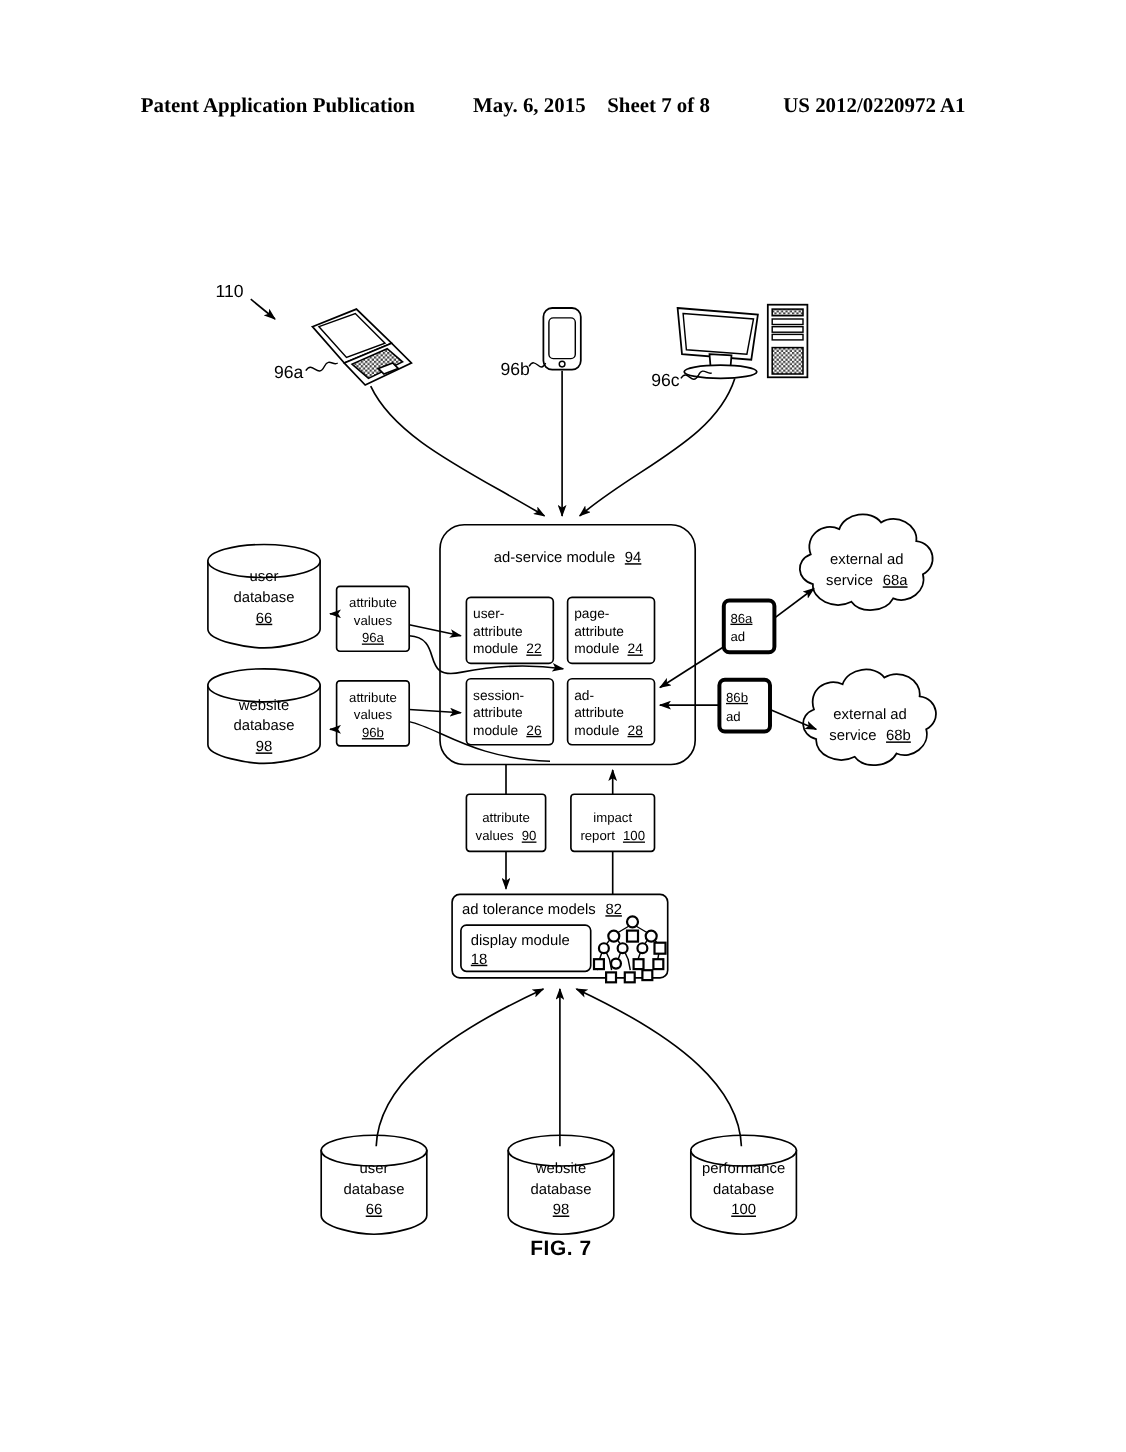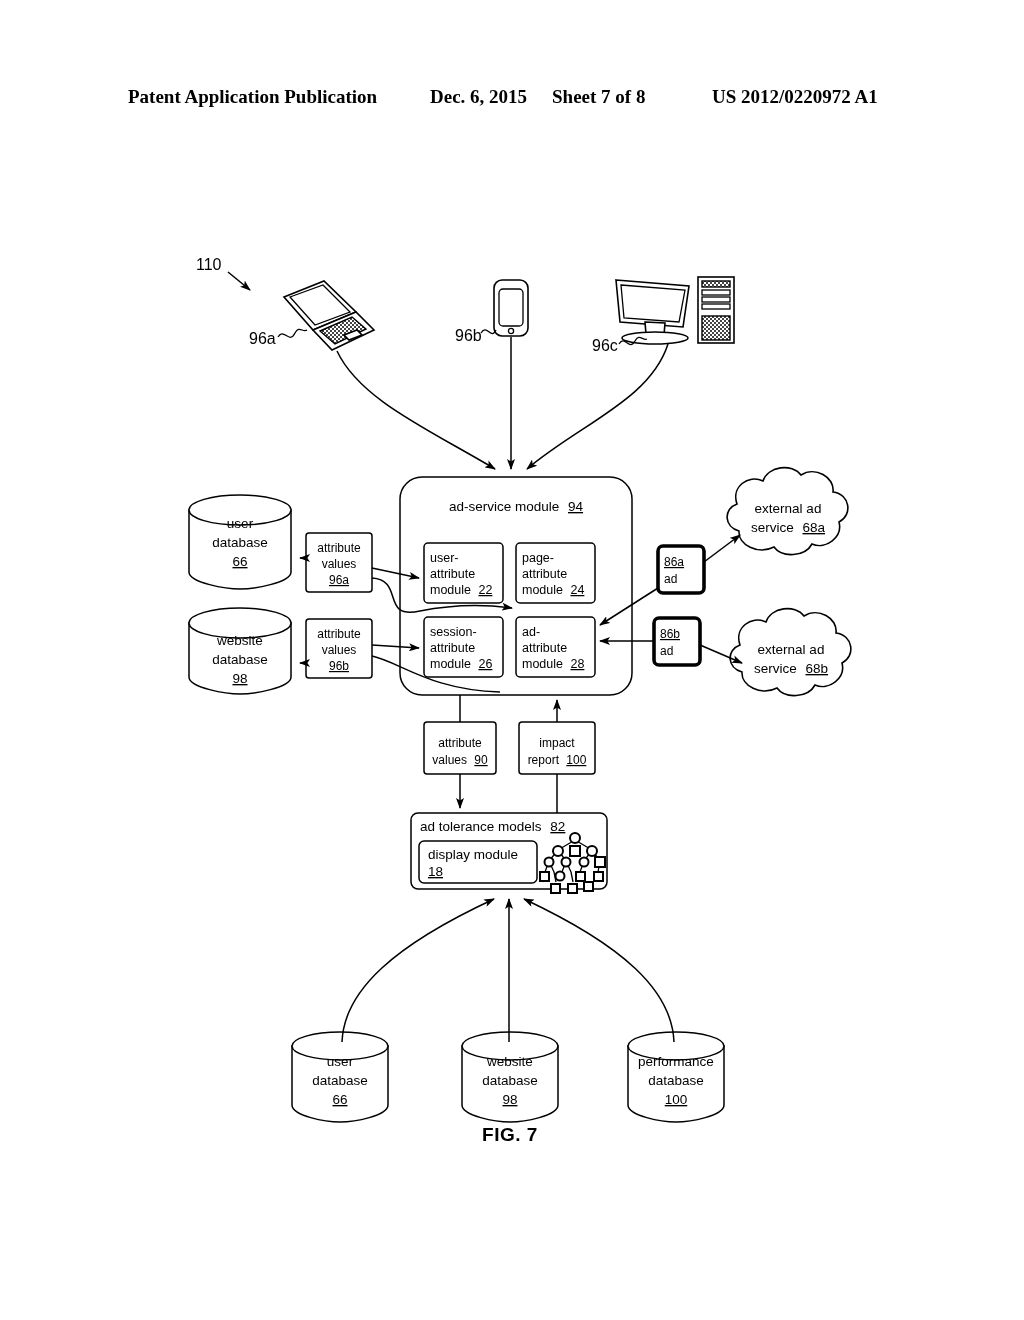--- a/index.html
+++ b/index.html
@@ -69,21 +69,21 @@
   .hatch { fill: url(#hatchpat); stroke: #000; stroke-width: 1.4; }
   .node { fill: #fff; stroke: #000; stroke-width: 2; }
 </style>
 </head>
 <body>
 
 <div id="page">
 
   <div class="hdr">
     <span class="hdr-title">Patent Application Publication</span>
-    <span class="hdr-date">Dec. 6, 2015</span>
+    <span class="hdr-date">May. 6, 2015</span>
     <span class="hdr-sheet">Sheet 7 of 8</span>
     <span class="hdr-pub">US 2012/0220972 A1</span>
   </div>
 
   <svg id="fig" viewBox="0 0 1024 1320">
     <defs>
       <marker id="ah" markerWidth="11" markerHeight="8" refX="10" refY="4" orient="auto" markerUnits="userSpaceOnUse">
         <path d="M0,0 L11,4 L0,8 L2.6,4 Z" fill="#000"></path>
       </marker>
       <pattern id="hatchpat" width="4" height="4" patternUnits="userSpaceOnUse">

